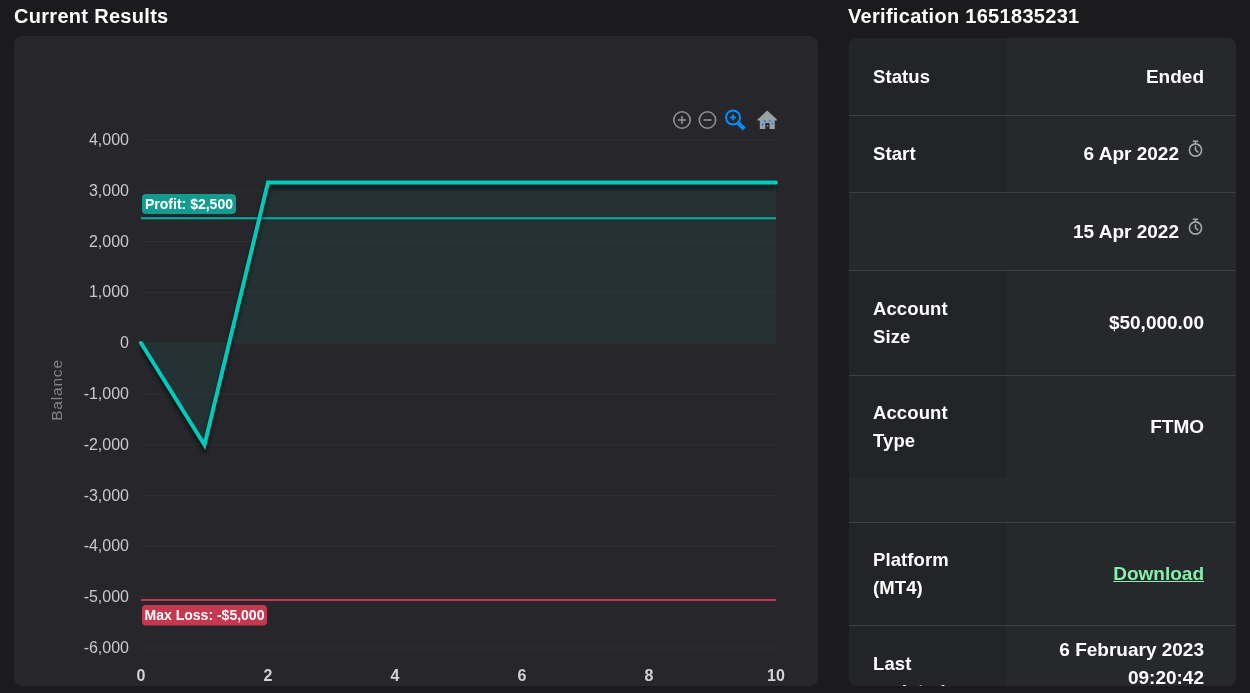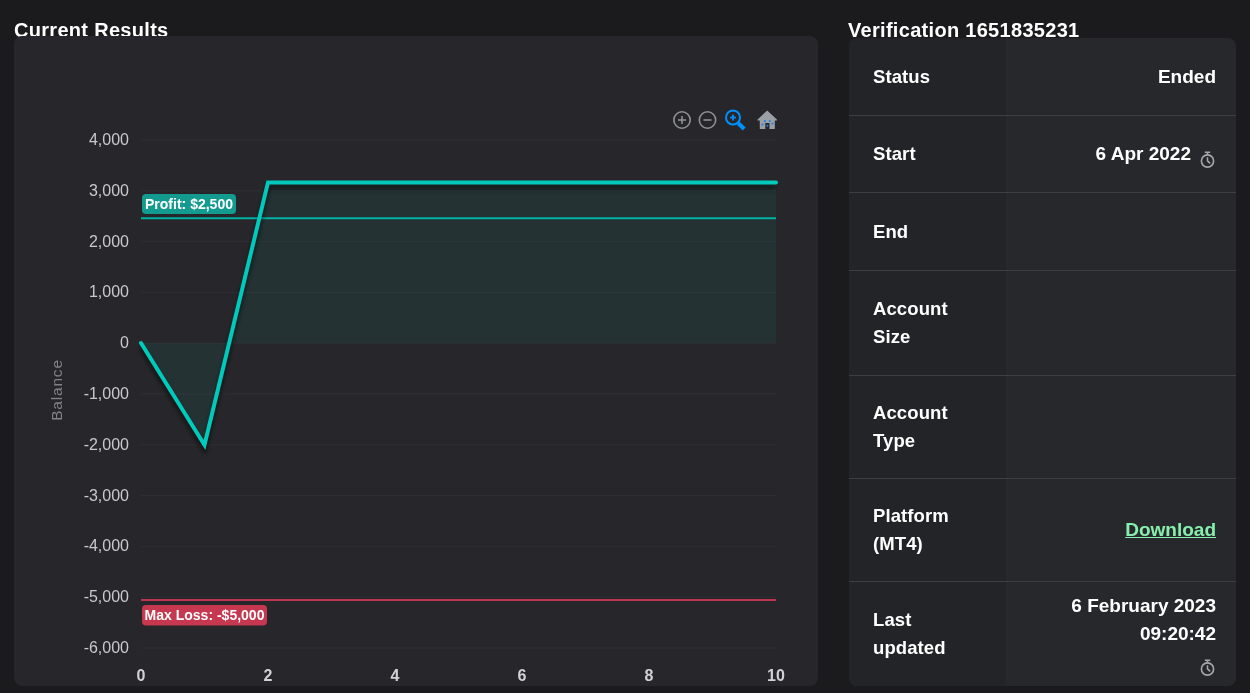--- a/index.html
+++ b/index.html
@@ -4,43 +4,42 @@
 <style>
   html,body{margin:0;padding:0;}
   body{
     width:1250px;height:693px;overflow:hidden;position:relative;
     background:#1b1b1d;
     font-family:"Liberation Sans", sans-serif;
   }
   .title{
     position:absolute;top:5px;color:#fff;font-size:20px;font-weight:700;
     letter-spacing:0.3px;
-    margin-top:14px;
   }
   #chartPanel{
     position:absolute;left:14px;top:36px;width:804px;height:650px;
     background:#27272b;border-radius:8px;
   }
   #card{
     position:absolute;left:849px;top:38px;width:387px;height:648px;
     background:#27282c;border-radius:8px;overflow:hidden;
   }
   .row{display:flex;border-top:1px solid #3d3e45;}
   .row:first-child{border-top:none;}
   .cl{
     width:157px;box-sizing:border-box;background:#232427;
     padding:0 10px 0 24px;display:flex;flex-direction:column;justify-content:center;
     color:#fff;font-size:18.5px;font-weight:700;line-height:28px;letter-spacing:0.1px;
   }
   .cr{
-    flex:1;box-sizing:border-box;padding:0 20px 0 10px;
+    flex:1;box-sizing:border-box;padding:0 32px 0 10px;
     display:flex;flex-direction:column;justify-content:center;align-items:flex-end;
     color:#fff;font-size:19px;font-weight:700;text-align:right;line-height:28px;
   }
-  .valrow{display:flex;align-items:flex-end;gap:8px;}
+  .valrow{display:flex;align-items:flex-start;gap:8px;}
   .clockwrap{display:inline-flex;}
   a.dl{color:#86efac;text-decoration:underline;}
 </style>
 </head>
 <body>
   <div class="title" style="left:14px;">Current Results</div>
   <div class="title" style="left:848px;">Verification 1651835231</div>
 
   <div id="chartPanel">
     <svg width="804" height="650" viewBox="0 0 804 650">
@@ -144,29 +143,41 @@
             <g stroke="#a6a8ad" fill="none" stroke-width="1.6">
               <circle cx="8.5" cy="10" r="6.1"></circle>
               <path d="M5.8 1.3 h5.4 M8.5 1.3 v2.4"></path>
               <path d="M8.5 6.2 V9.9 L11.2 12.4" stroke-width="1.5"></path>
             </g>
           </svg>
       </span>
       </div>
     </div>
     <div class="row" style="height:77px;">
-      <div class="cl">End</div>
+      <div class="cr">
+        <span class="valrow">15 Apr 2022
+        <svg class="clockwrap" width="17" height="17" viewBox="0 0 17 17">
+            <g stroke="#a6a8ad" fill="none" stroke-width="1.6">
+              <circle cx="8.5" cy="10" r="6.1"></circle>
+              <path d="M5.8 1.3 h5.4 M8.5 1.3 v2.4"></path>
+              <path d="M8.5 6.2 V9.9 L11.2 12.4" stroke-width="1.5"></path>
+            </g>
+          </svg>
+      </span>
+      </div>
     </div>
     <div class="row" style="height:104px;">
       <div class="cl">Account<br>Size</div>
+      <div class="cr">$50,000.00</div>
     </div>
     <div class="row" style="height:102px;">
       <div class="cl">Account<br>Type</div>
+      <div class="cr">FTMO</div>
     </div>
-    <div class="row" style="height:102px;">
+    <div class="row" style="height:102px;margin-top:44px;">
       <div class="cl">Platform<br>(MT4)</div>
       <div class="cr">
         <a class="dl">Download</a>
       </div>
     </div>
     <div class="row" style="height:104px;">
       <div class="cl">Last<br>updated</div>
       <div class="cr">
         <div>6 February 2023 09:20:42</div>
         <div class="valrow" style="height:28px;">

